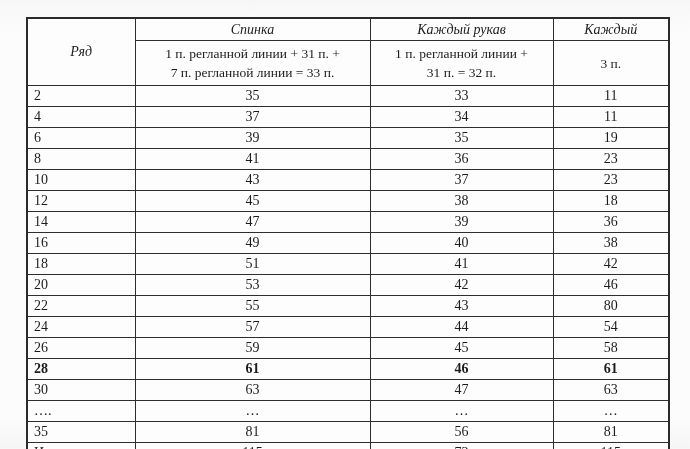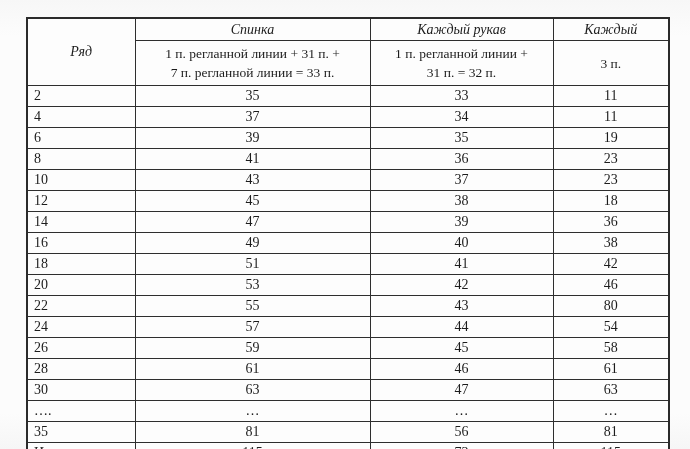--- a/index.html
+++ b/index.html
@@ -53,21 +53,21 @@
     line-height: 19px;
   }
   table.calc td {
     height: 18px;
   }
   table.calc td.rowlabel, table.calc th.rowlabel {
     text-align: left;
     padding-left: 6px;
   }
   table.calc tr.bold td {
-    font-weight: normal;
+    font-weight: bold;
   }
 </style>
 </head>
 <body>
 
 <div class="page">
   <table class="calc">
     <colgroup>
       <col class="c1">
         <col class="c2">

